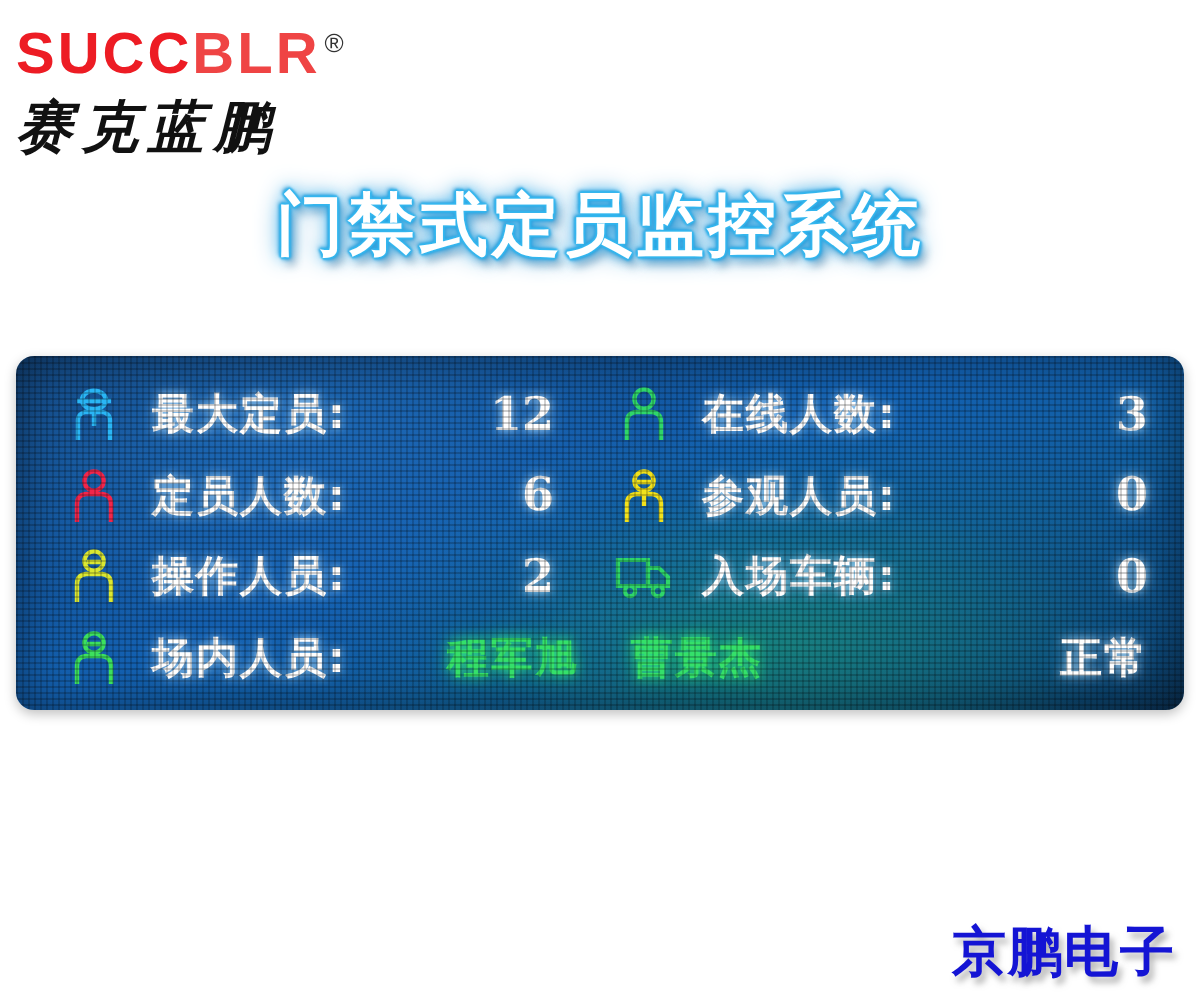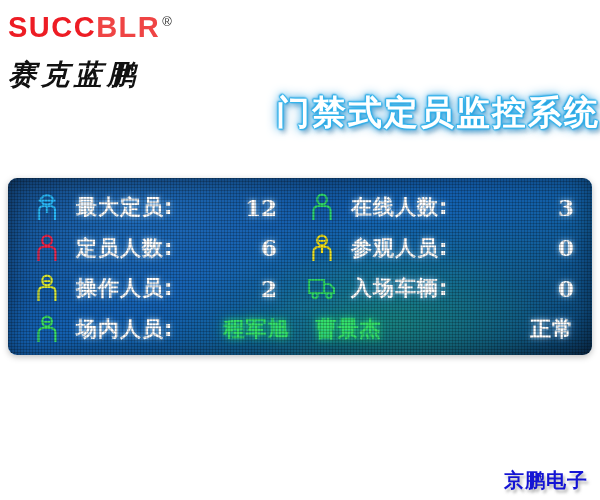--- a/index.html
+++ b/index.html
@@ -41,31 +41,31 @@
     font-weight: normal;
     margin-left: 2px;
   }
   #brand-cn {
     font-family: "DejaVu Sans", sans-serif;
     font-size: 28px;
     font-weight: bold;
     color: #111;
     letter-spacing: 5px;
     line-height: 34px;
-    margin-top: 15px;
+    margin-top: 3px;
     font-style: italic;
   }
 
   
   #main-title {
     position: absolute;
     left: 0;
     top: 90px;
     width: 600px;
-    text-align: right;
+    text-align: center;
     font-family: "DejaVu Sans", sans-serif;
     font-size: 34px;
     font-weight: bold;
     color: #ffffff;
     letter-spacing: 2px;
     text-shadow:
       0 0 1px #35b7ef,
       1px 0 1px #35b7ef,
       -1px 0 1px #35b7ef,
       0 1px 1px #35b7ef,
@@ -184,21 +184,21 @@
     margin-right: 18px;
     text-shadow: 0 0 5px rgba(185,225,255,0.9), 0 0 11px rgba(120,190,255,0.5);
   }
 
   
   #footer-brand {
     position: absolute;
     right: 12px;
     bottom: 6px;
     font-family: "DejaVu Sans", sans-serif;
-    font-size: 20px;
+    font-size: 27px;
     font-weight: bold;
     color: #1414d4;
     letter-spacing: 1px;
     text-shadow: 2px 3px 3px rgba(120,120,120,0.55);
     margin-top: 48px;
   }
 
   svg { display: block; }
 </style>
 </head>

